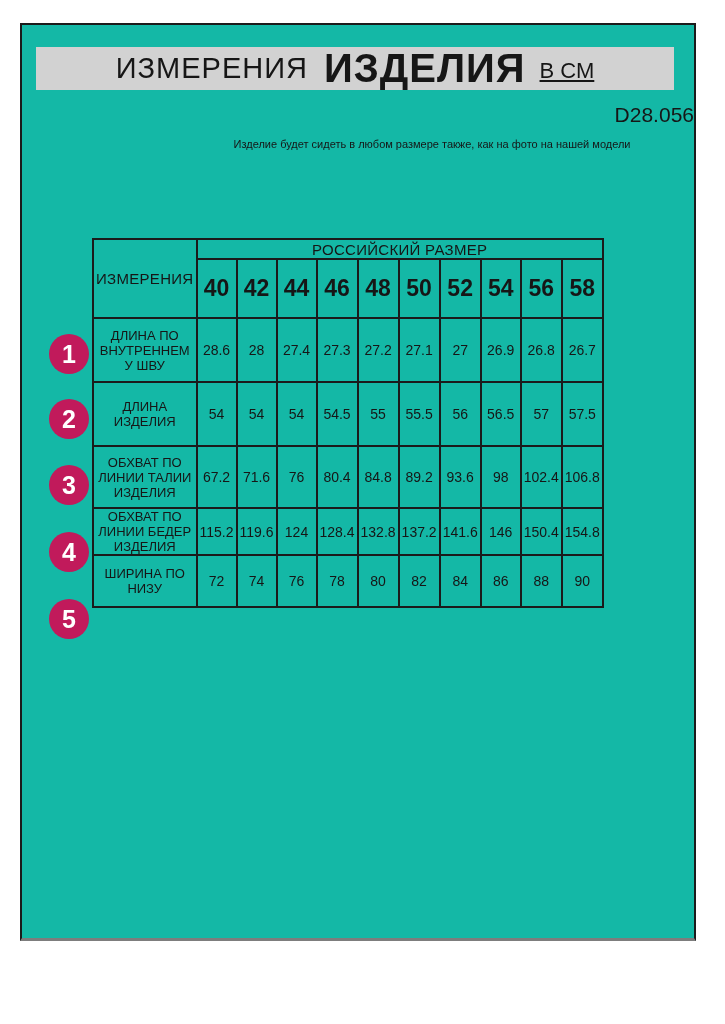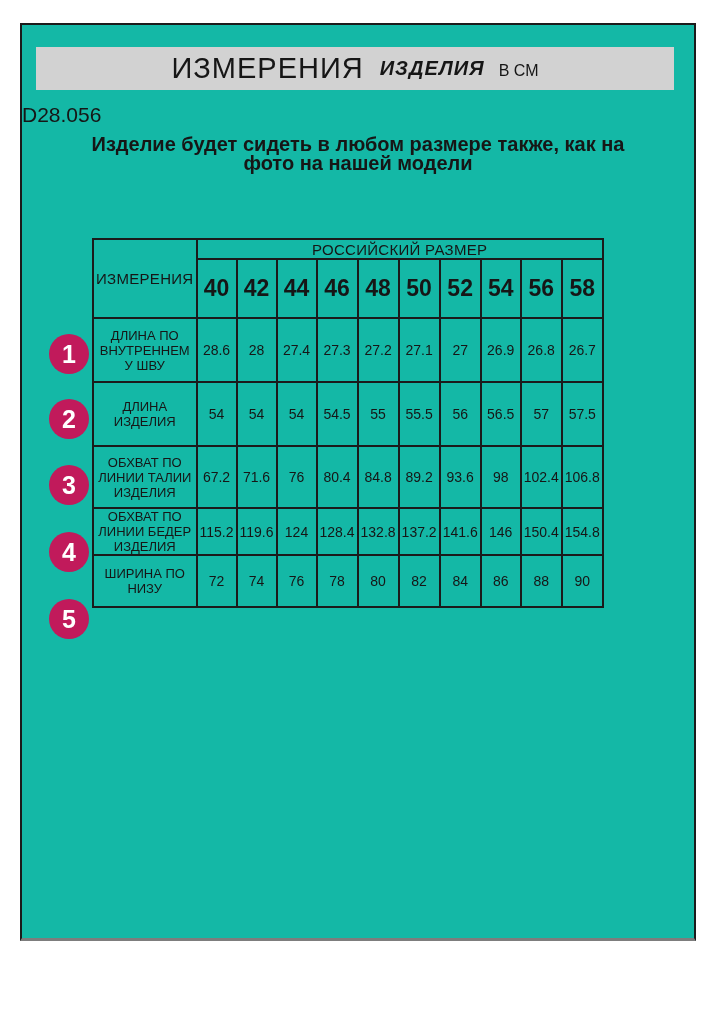--- a/index.html
+++ b/index.html
@@ -10,29 +10,29 @@
   }
   .frame{
     position:absolute;left:20px;top:23px;width:672px;height:913px;
     border:2px solid #1b1b1b;border-bottom:3px solid #7d7d7d;background:#14b8a6;
   }
   .band{
     position:absolute;left:14px;top:22px;width:638px;height:43px;background:#d2d2d2;
     display:flex;align-items:center;justify-content:center;
   }
   .band .t1{font-size:29px;font-weight:400;letter-spacing:1px;}
-  .band .t2{font-size:20px;font-weight:700;letter-spacing:1px;margin-left:16px;font-style:italic;}
-  .band .t3{font-size:16px;font-weight:400;margin-left:14px;position:relative;top:2px;}
+  .band .t2{font-size:40px;font-weight:700;letter-spacing:1px;margin-left:16px;}
+  .band .t3{font-size:22px;font-weight:400;margin-left:14px;position:relative;top:2px;text-decoration:underline;}
   .model{
-    position:absolute;top:78px;left:0;width:100%;text-align:left;
+    position:absolute;top:78px;left:0;width:100%;text-align:right;
     font-size:21px;font-weight:400;
   }
   .desc{
     position:absolute;top:110px;left:50%;transform:translateX(-50%);
-    width:545px;text-align:center;font-size:20px;line-height:19px;font-weight:700;
+    width:545px;text-align:right;font-size:11px;line-height:19px;font-weight:400;
   }
   table.measure{
     position:absolute;left:70px;top:213px;border-collapse:collapse;table-layout:fixed;
   }
   table.measure th, table.measure td{
     border:2px solid #1b1b1b;text-align:center;vertical-align:middle;padding:0 2px;
     font-weight:400;
   }
   .col-label{width:84px;}
   .col-size{width:40px;}

